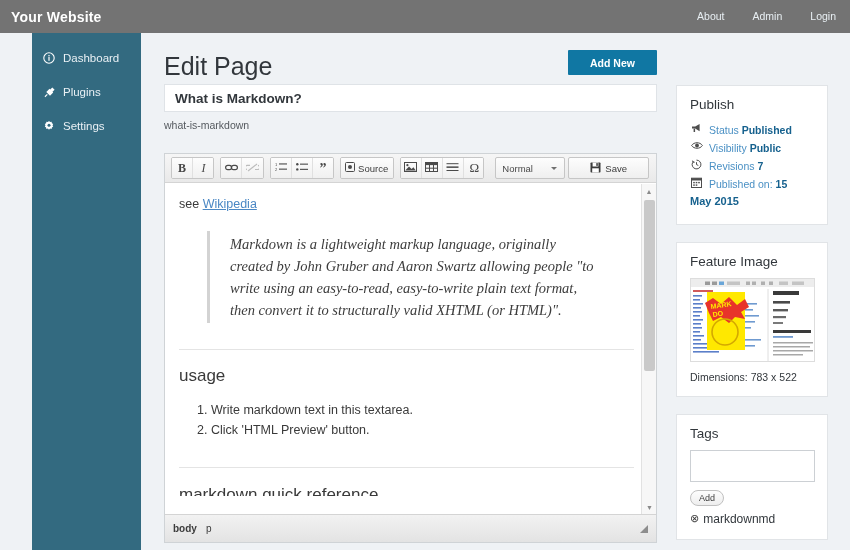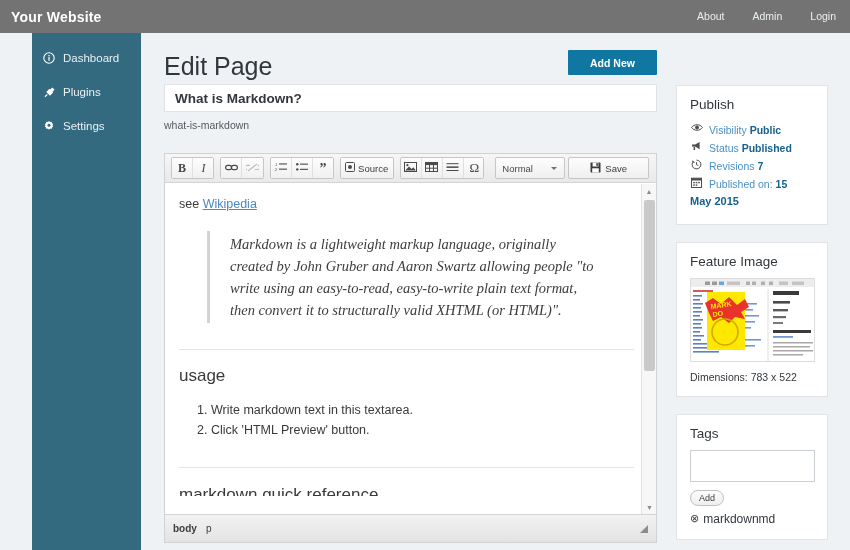--- a/index.html
+++ b/index.html
@@ -421,38 +421,38 @@
     </div>
   </div>
 
   <div class="rail">
 
     <div class="panel">
       <h3>Publish</h3>
 
       <div class="pubrow">
         <span class="picn">
+          <svg width="11" height="10" viewBox="0 0 11 10">
+              <path d="M1 3.6 L4.2 3.6 L8.6 0.9 L8.6 8.2 L4.2 5.6 L1 5.6 Z" fill="#4d4d4d"></path>
+              <rect x="2.6" y="5.6" width="1.5" height="3.4" fill="#4d4d4d"></rect>
+            </svg>
+        </span>
+        <span><span class="pl">Status</span>
+        <span class="pv">Published</span></span>
+      </div>
+
+      <div class="pubrow">
+        <span class="picn">
           <svg width="12" height="9" viewBox="0 0 12 9">
               <path d="M0.6 4.5 C3 0.8 9 0.8 11.4 4.5 C9 8.2 3 8.2 0.6 4.5 Z" fill="none" stroke="#4d4d4d" stroke-width="1"></path>
               <circle cx="6" cy="4.5" r="1.9" fill="#4d4d4d"></circle>
             </svg>
         </span>
         <span><span class="pl">Visibility</span>
         <span class="pv">Public</span></span>
-      </div>
-
-      <div class="pubrow">
-        <span class="picn">
-          <svg width="11" height="10" viewBox="0 0 11 10">
-              <path d="M1 3.6 L4.2 3.6 L8.6 0.9 L8.6 8.2 L4.2 5.6 L1 5.6 Z" fill="#4d4d4d"></path>
-              <rect x="2.6" y="5.6" width="1.5" height="3.4" fill="#4d4d4d"></rect>
-            </svg>
-        </span>
-        <span><span class="pl">Status</span>
-        <span class="pv">Published</span></span>
       </div>
 
       <div class="pubrow">
         <span class="picn">
           <svg width="11" height="11" viewBox="0 0 11 11">
               <path d="M5.5 1.1 a4.4 4.4 0 1 1 -3.9 2.4" fill="none" stroke="#4d4d4d" stroke-width="1"></path>
               <path d="M0.9 1.2 L1.8 3.9 L4.2 3.2 Z" fill="#4d4d4d"></path>
               <path d="M5.5 3.2 L5.5 5.6 L7.3 6.4" fill="none" stroke="#4d4d4d" stroke-width="1"></path>
             </svg>
         </span>

